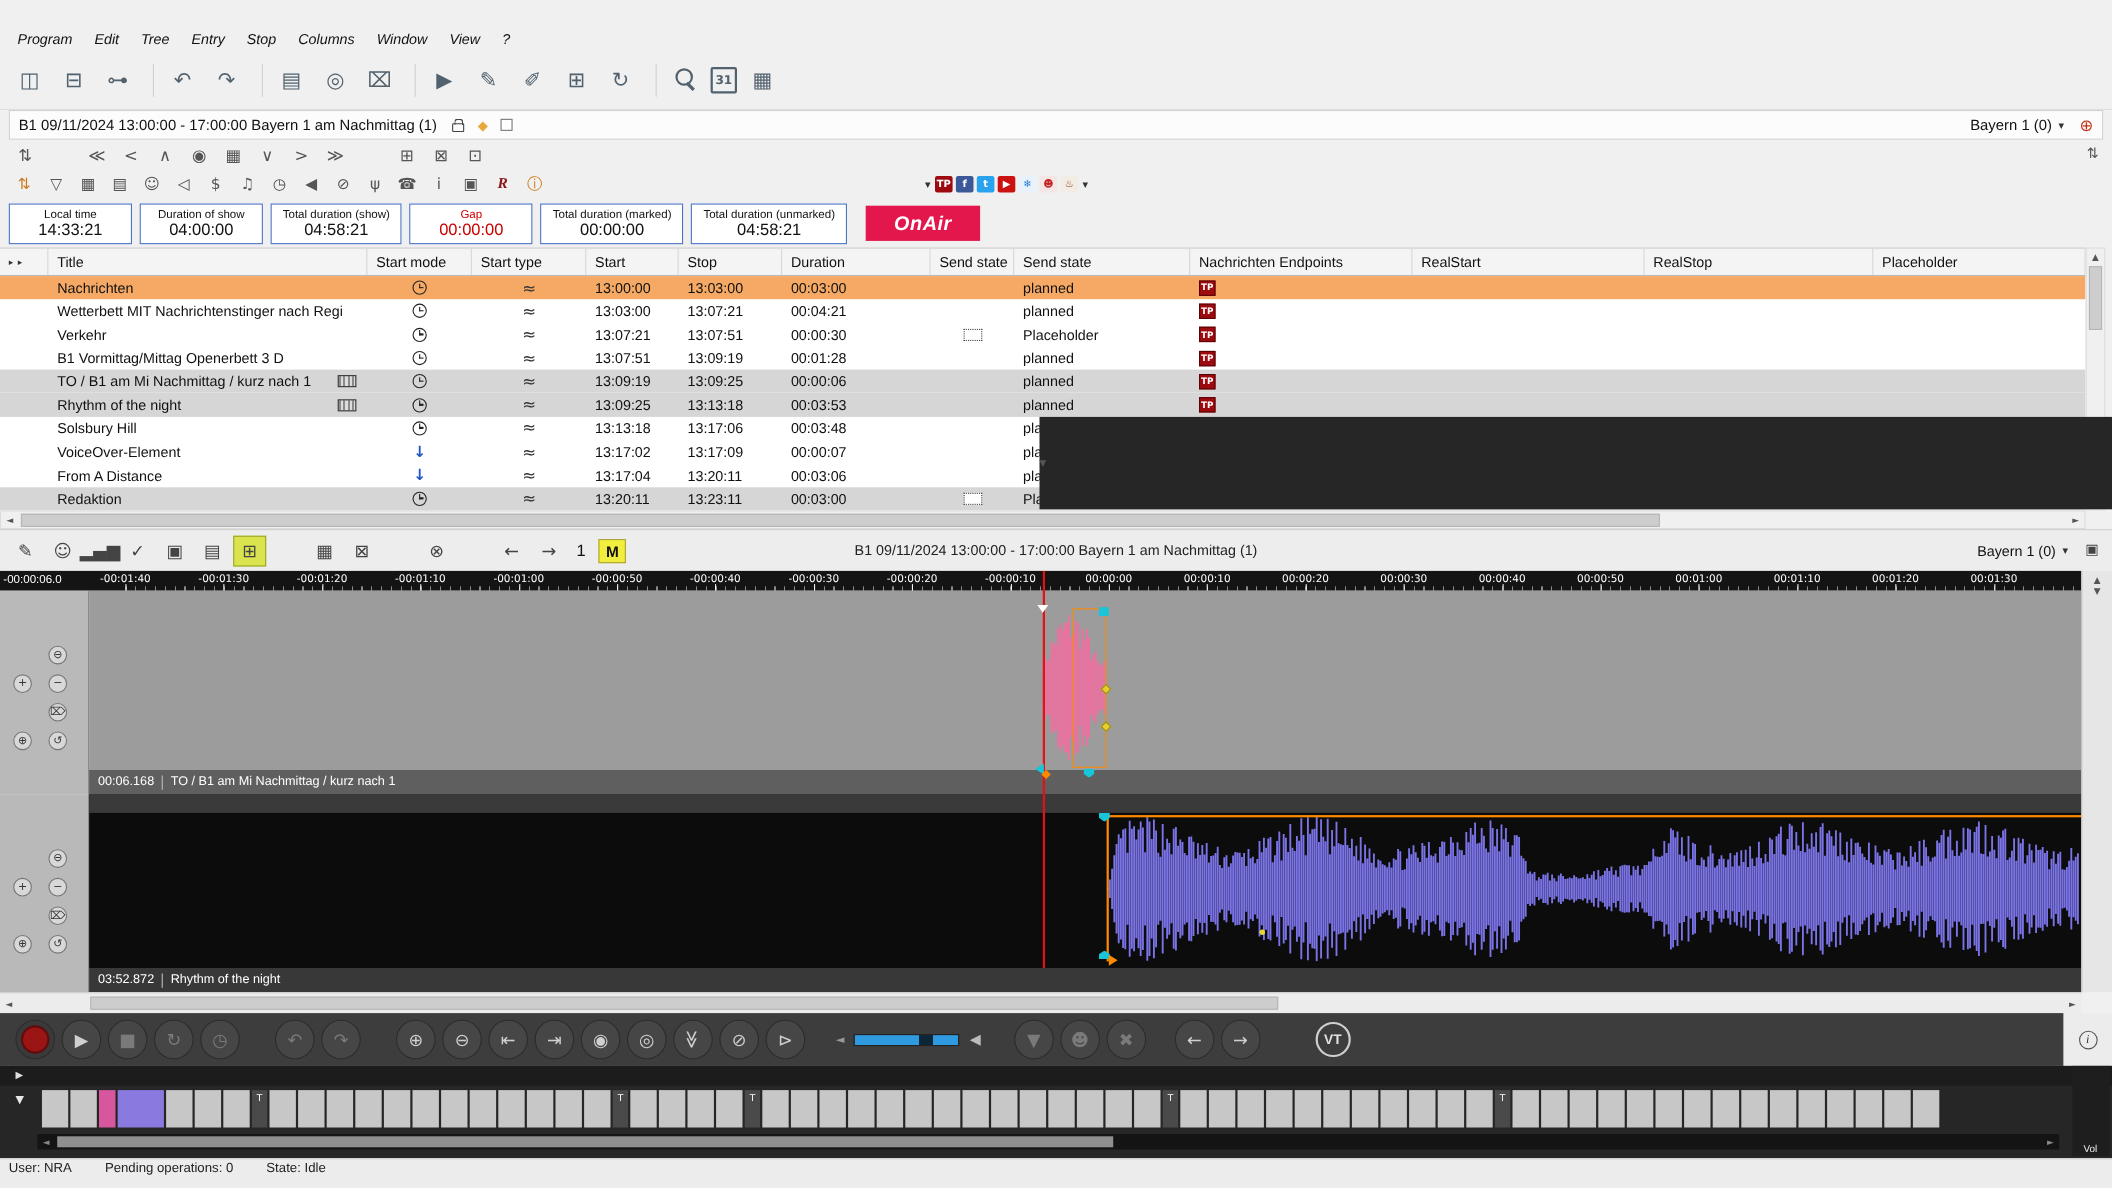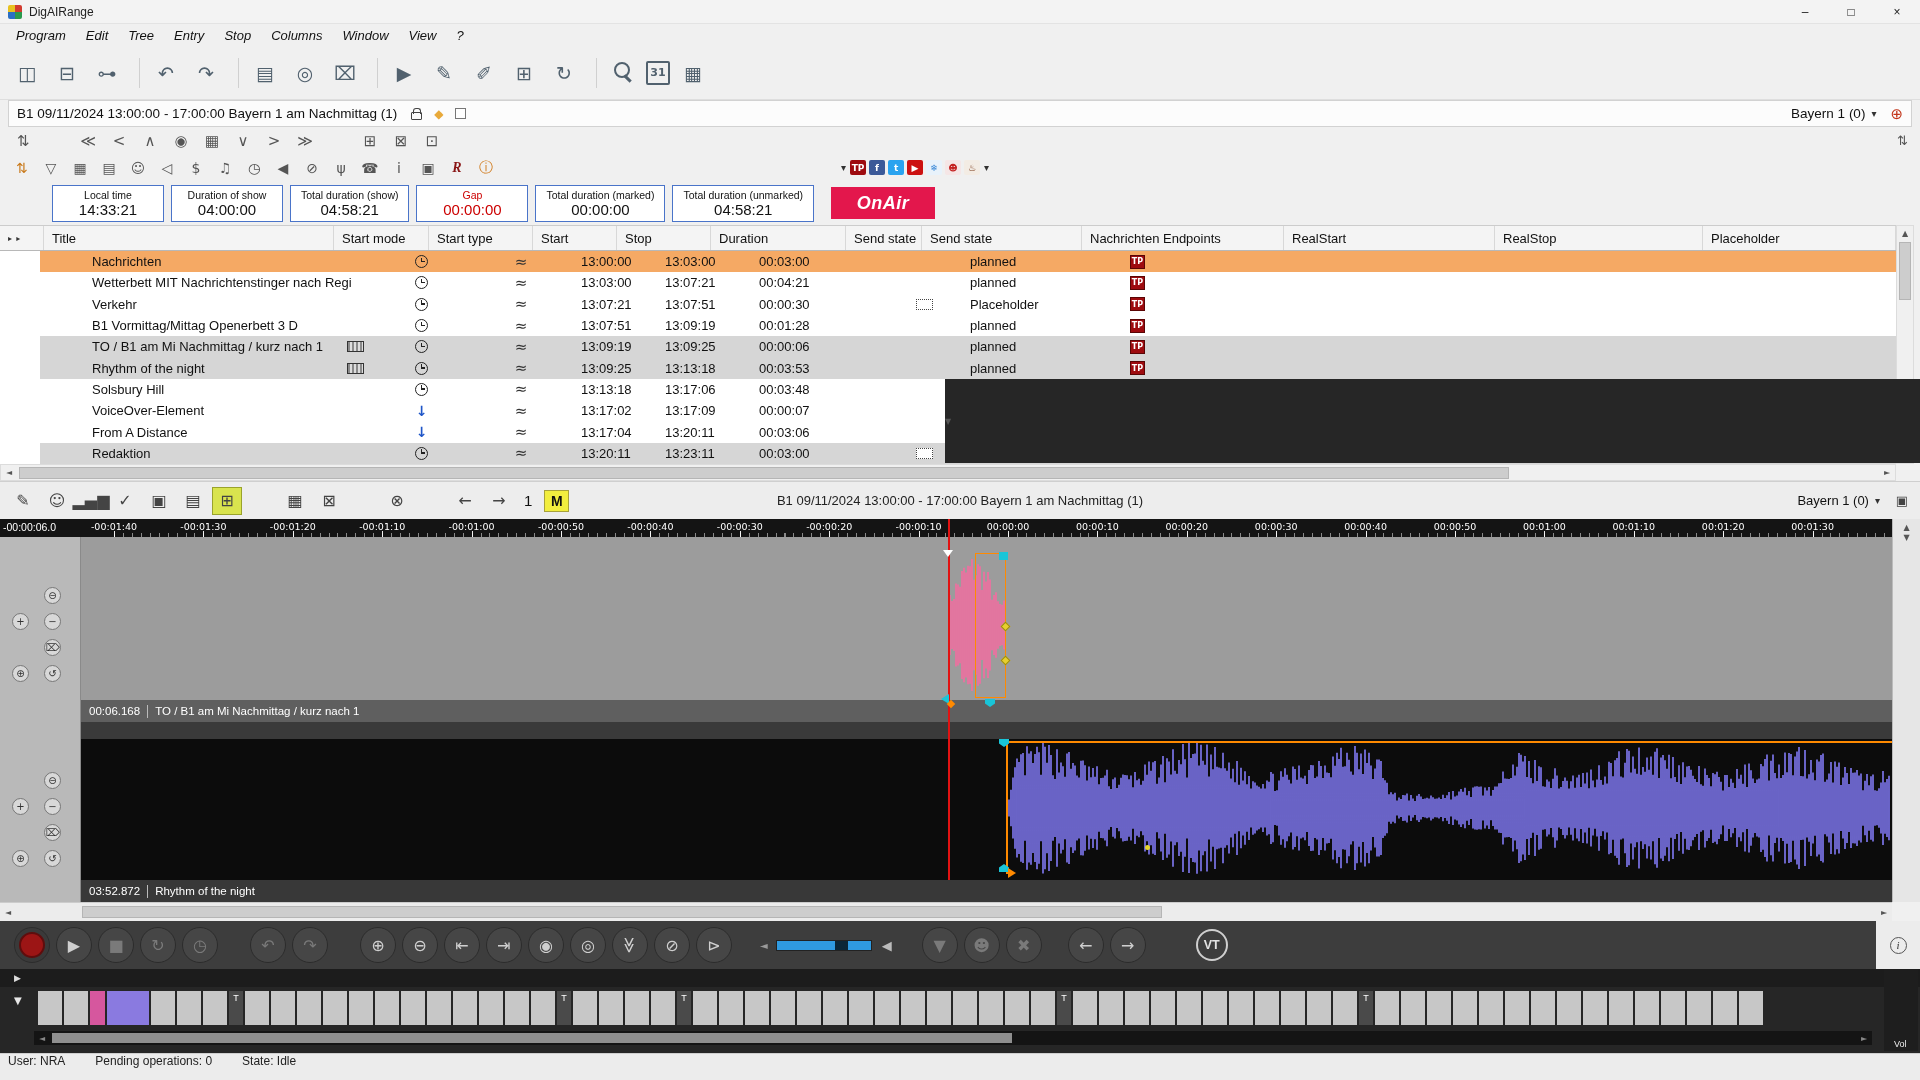--- a/index.html
+++ b/index.html
@@ -46,33 +46,33 @@
   .pl-tools{top:127px;left:8px;right:8px;height:54px;}
   .pl-row1,.pl-row2{height:27px;display:flex;align-items:center;position:relative;}
   .pl-row1 .ticon{width:30px;height:23px;font-size:15px;color:#555;margin-right:1px;}
   .pl-row2 .row2icons{display:flex;align-items:center;}
   .pl-row2 .ticon{width:28px;height:23px;font-size:14px;color:#555;margin-right:1px;}
   .row1-right{position:absolute;right:4px;font-size:13px;color:#555;font-family:"DejaVu Sans",sans-serif;}
   .row2right{position:absolute;left:833px;display:flex;align-items:center;gap:4px;}
   .chip{width:16px;height:15px;font-size:9px;font-weight:bold;color:#fff;display:inline-flex;align-items:center;justify-content:center;border-radius:2px;font-family:"DejaVu Sans",sans-serif;}
 
   
-  .infobar{top:181px;left:8px;height:44px;display:flex;align-items:center;margin-left:44px;}
+  .infobar{top:181px;left:8px;height:44px;display:flex;align-items:center;}
   .info-boxes{display:flex;align-items:center;}
   .info-box{border:1px solid var(--info-border);background:#fff;margin-right:7px;padding:3px 10px 2px;text-align:center;min-width:112px;}
   .info-label{font-size:10.5px;display:block;line-height:12px;color:#111;}
   .info-value{font-size:15px;line-height:18px;display:block;}
   .info-box.accent .info-label,.info-box.accent .info-value{color:var(--gap-text);}
   .onair{margin-left:10px;width:104px;height:32px;background:var(--onair);color:#fff;font-size:18px;font-weight:bold;font-style:italic;display:flex;align-items:center;justify-content:center;letter-spacing:.5px;}
 
   
   .thead{top:225px;left:0;width:1896px;height:26px;display:grid;grid-template-columns:var(--cols);background:#f4f4f4;border-top:1px solid #ccc;border-bottom:1px solid #b8b8b8;}
   .th{display:flex;align-items:center;padding-left:8px;border-right:1px solid #d8d8d8;font-size:13px;overflow:hidden;white-space:nowrap;}
   .th.gutter::before{content:"▸ ▸";font-size:8px;color:#333;letter-spacing:1px;}
-  .tbody{top:251px;left:0;width:1896px;height:213px;background:#fff;overflow:hidden;padding-left:40px;}
+  .tbody{top:251px;left:0;width:1896px;height:213px;background:#fff;overflow:hidden;}
   .trow{display:grid;grid-template-columns:var(--cols);height:21.3px;align-items:center;}
   .trow.shade{background:#d6d6d6;}
   .trow.sel{background:var(--selected-row);}
   .td{padding-left:8px;white-space:nowrap;overflow:hidden;font-size:13px;height:100%;display:flex;align-items:center;}
   .td.center{justify-content:center;padding-left:0;}
   .title-cell{justify-content:space-between;padding-right:10px;}
   .icon-clock{width:13px;height:13px;border:1.5px solid #222;border-radius:50%;position:relative;display:inline-block;flex:none;}
   .icon-clock::before{content:"";position:absolute;left:4.5px;top:1.5px;width:1.5px;height:4.5px;background:#222;}
   .icon-clock::after{content:"";position:absolute;left:4.5px;top:4.5px;width:4px;height:1.5px;background:#222;}
   .arrow-dn{color:#1f56c8;font-weight:bold;font-size:14px;font-family:"DejaVu Sans",sans-serif;}
@@ -182,29 +182,20 @@
 
   
   .statusbar{top:1053px;left:0;width:100%;height:27px;background:#ececec;border-top:1px solid #cfcfcf;display:flex;align-items:flex-start;padding-left:8px;font-size:12px;color:#222;}
   .status-item{margin-right:30px;}
 </style>
 </head>
 <body>
 
 <div id="app" data-name="application-window">
 
-  <div class="abs titlebar" data-name="title-bar">
-    <span class="applogo" data-name="app-logo-icon"></span>
-    <span class="apptitle" data-name="window-title">DigAIRange</span>
-    <div class="wbtns" data-name="window-controls">
-      <span class="wbtn" data-name="minimize-button">–</span>
-      <span class="wbtn" data-name="maximize-button">□</span>
-      <span class="wbtn" data-name="close-button">×</span>
-    </div>
-  </div>
 
   <div class="abs menubar" data-name="menu-bar">
       <span class="menu-item" data-name="menu-item-0">Program</span>
       <span class="menu-item" data-name="menu-item-1">Edit</span>
       <span class="menu-item" data-name="menu-item-2">Tree</span>
       <span class="menu-item" data-name="menu-item-3">Entry</span>
       <span class="menu-item" data-name="menu-item-4">Stop</span>
       <span class="menu-item" data-name="menu-item-5">Columns</span>
       <span class="menu-item" data-name="menu-item-6">Window</span>
       <span class="menu-item" data-name="menu-item-7">View</span>

